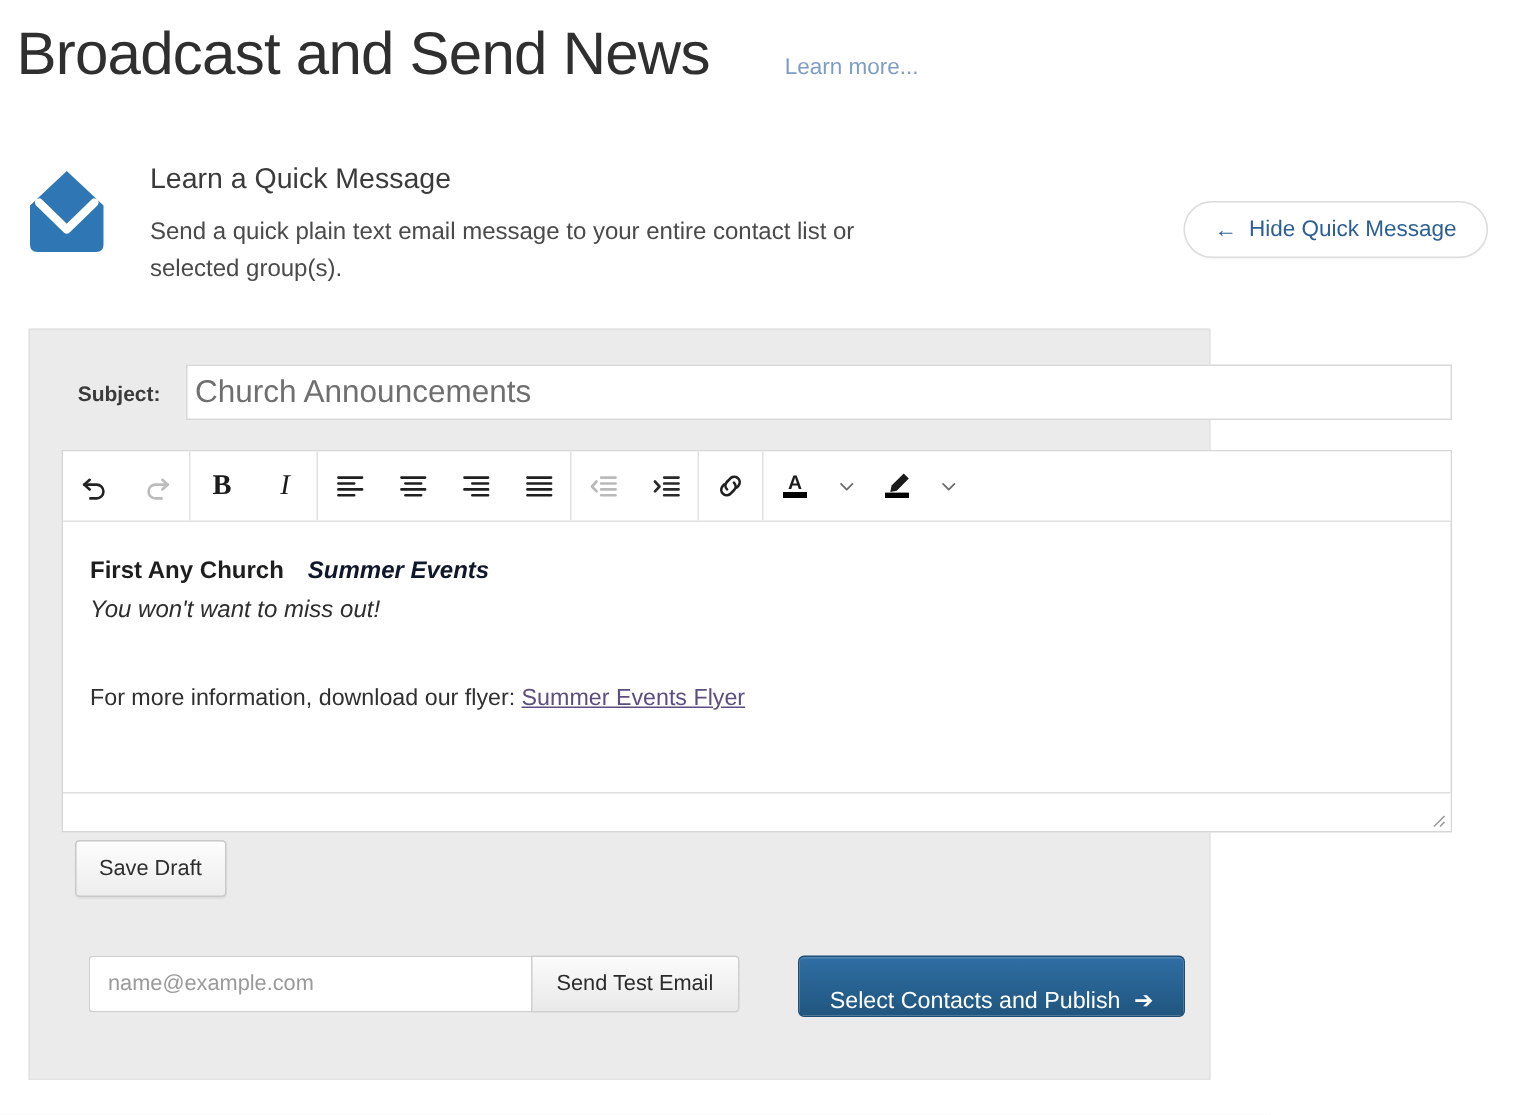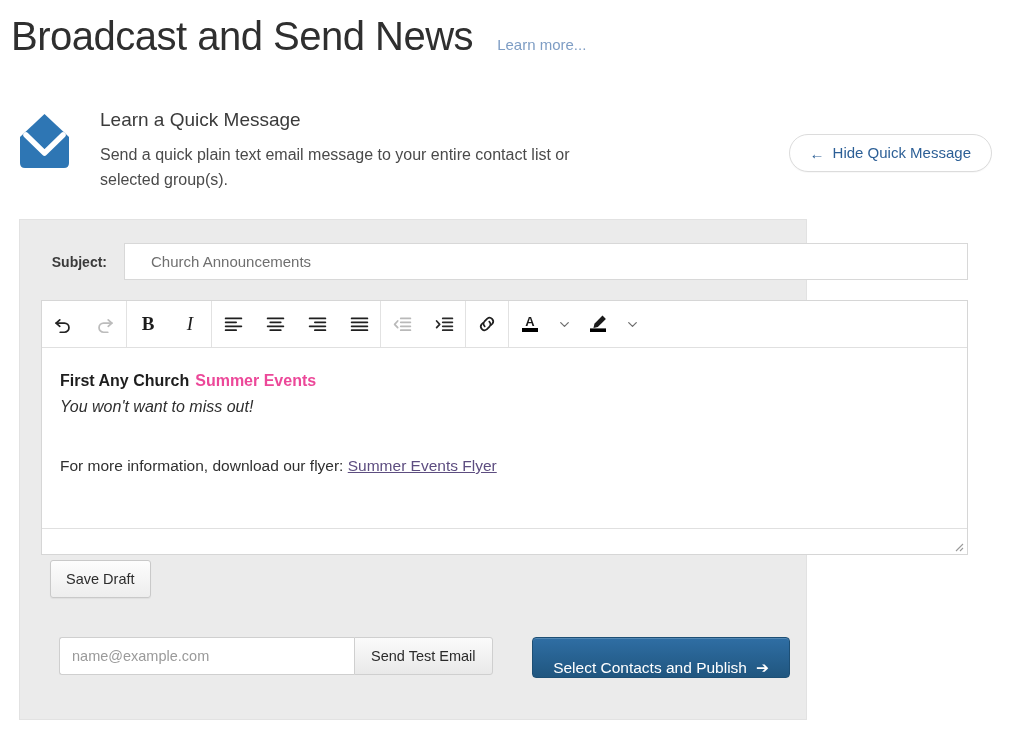--- a/index.html
+++ b/index.html
@@ -9,21 +9,21 @@
     background: #ffffff;
     font-family: "Liberation Sans", sans-serif;
     color: #333333;
     overflow: hidden;
   }
   .page { position: relative; width: 1024px; height: 743px; background:#fff; }
 
   
   .page-head {
     position: absolute; left: 11px; top: 12px;
-    display: flex; align-items: baseline; white-space: nowrap;
+    display: flex; align-items: baseline; white-space: nowrap; gap: 26px;
   }
   .page-title {
     font-size: 40px; font-weight: 400; color: #2f2f2f;
     letter-spacing: -0.5px; line-height: 48px;
   }
   .learn-more {
     font-size: 15px; color: #7e9dc4; margin-left: 24px;
     text-decoration: none; line-height: 18px;
   }
 
@@ -67,21 +67,21 @@
     position: absolute; left: 20px; top: 23px;
     display: flex; align-items: center; width: 928px;
   }
   .subject-label {
     font-size: 14px; font-weight: bold; color: #3a3a3a;
     width: 84px; text-align: right; padding-right: 17px; flex: 0 0 84px;
   }
   .subject-input {
     flex: 1 1 auto; height: 37px;
     background: #ffffff; border: 1px solid #d8d8d8;
-    font-size: 15px; color: #6f6f6f; padding: 0 26px;
+    font-size: 21px; color: #6f6f6f; padding: 0 5px;
     font-family: inherit; outline: none;
   }
   .subject-input::placeholder { color: #6f6f6f; }
 
   
   .editor {
     position: absolute; left: 21px; top: 80px;
     width: 927px; background: #ffffff; border: 1px solid #d6d6d6;
   }
   .toolbar {
@@ -99,21 +99,21 @@
   .tbtn.narrow { width: 26px; }
   .tbtn svg { display: block; }
 
   .editor-body {
     min-height: 180px; padding: 20px 18px 26px 18px;
     font-size: 15.5px; color: #303030;
     font-family: "Liberation Sans", sans-serif;
   }
   .line-1 { font-size: 16px; line-height: 26px; margin: 0; }
   .line-1 .b { font-weight: bold; color: #1e1e1e; }
-  .line-1 .orange { font-weight: bold; color: #ec4899; margin-left: 6px; }
+  .line-1 .orange { font-weight: bold; color: #0f172a; margin-left: 16px; font-style: italic; }
   .line-2 { font-style: italic; font-size: 16px; line-height: 26px; margin: 0; color:#2e2e2e;}
   .line-3 { font-size: 15.5px; line-height: 26px; margin: 33px 0 0 0; }
   .flyer-link { color: #5d4d80; text-decoration: underline; }
 
   
   .resize-strip {
     height: 26px; border-top: 1px solid #e0e0e0;
     position: relative; background: #fff;
   }
   .resize-grip {

